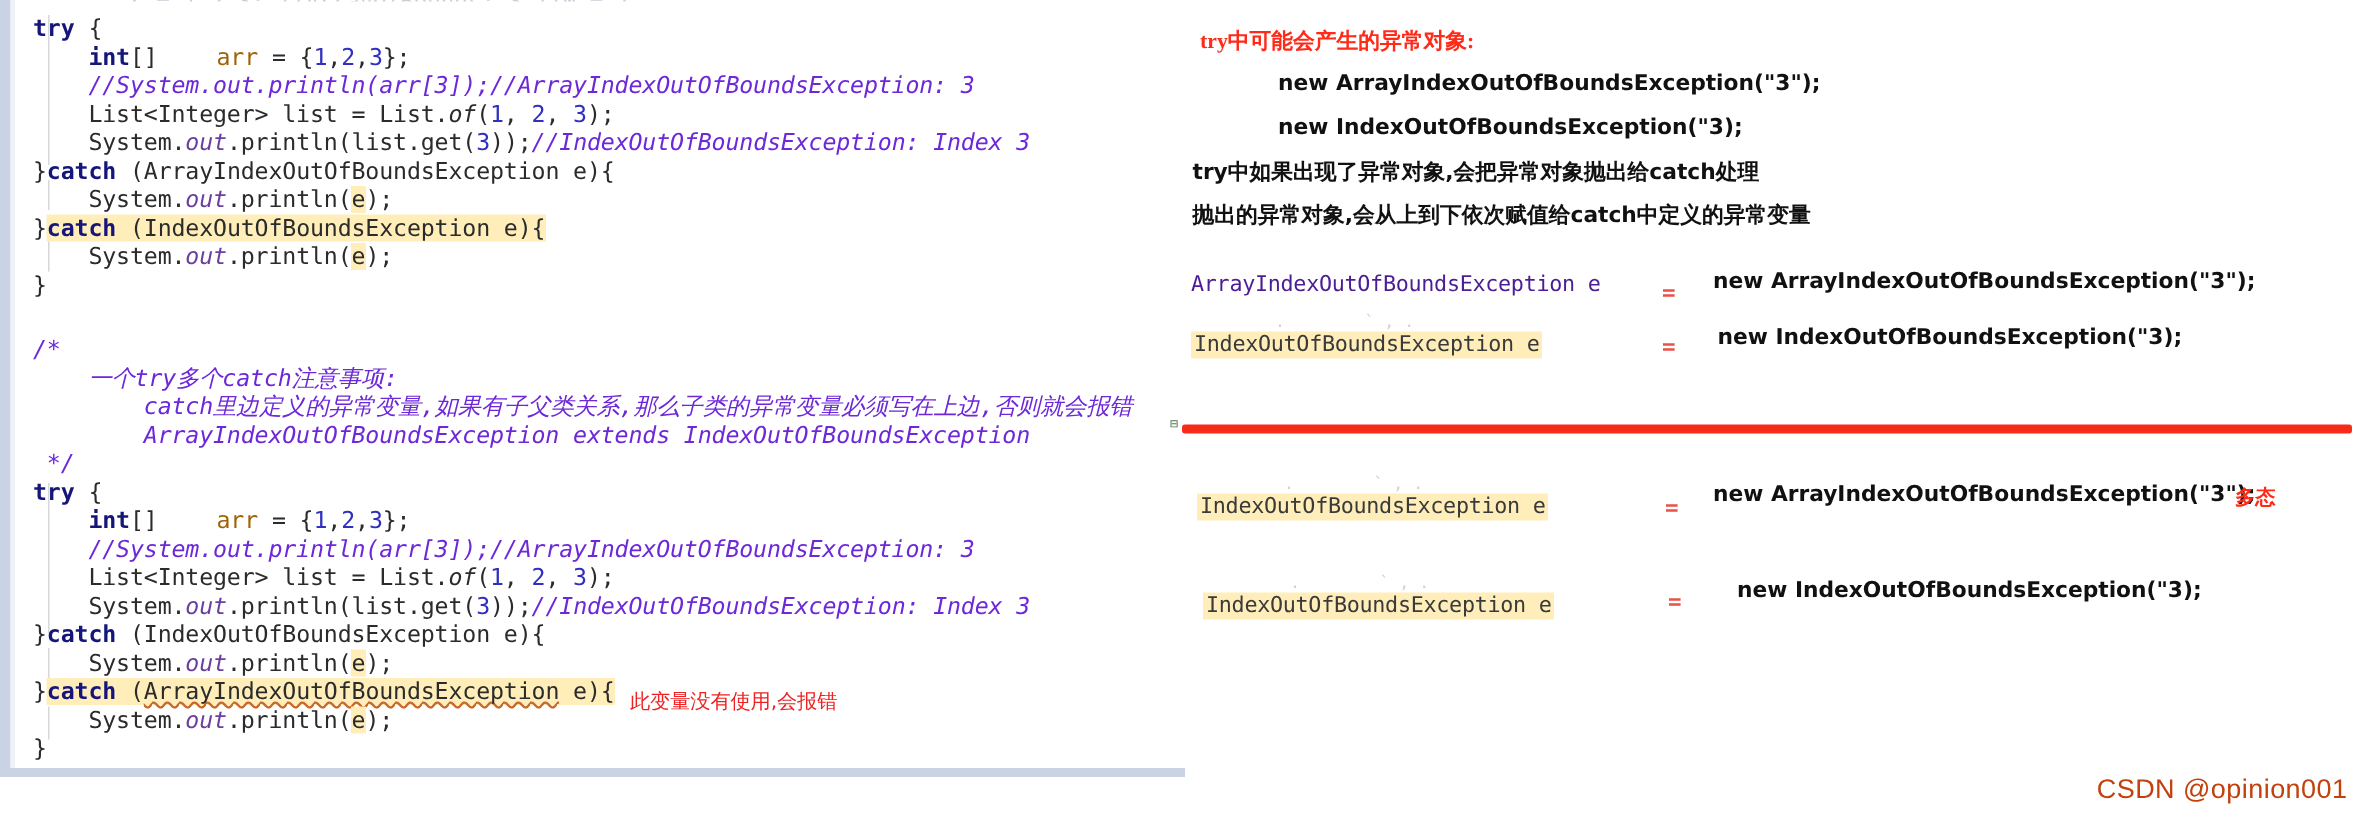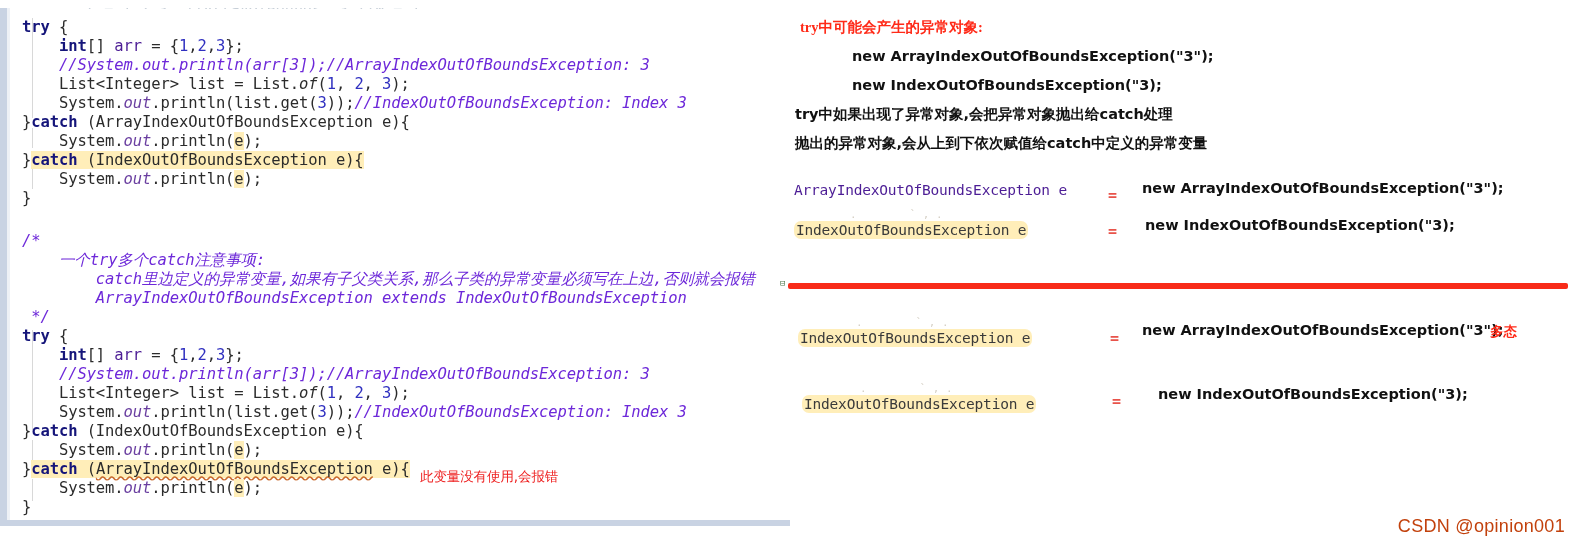--- a/index.html
+++ b/index.html
@@ -12,21 +12,21 @@
     position: relative;
     width: 1579px;
     height: 549px;
     background: #ffffff;
     overflow: hidden;
   }
 
   
   #editor {
     position: absolute;
-    left: 0; top: 8px;
+    left: 0; top: 0;
     width: 790px; height: 518px;
     background: #ffffff;
     overflow: hidden;
   }
   
   .editor-chrome-left {
     position: absolute; left: 0; top: 0;
     width: 7px; height: 549px;
     background: #c9d3e3;
   }
@@ -58,21 +58,21 @@
     left: 0;
     white-space: pre;
     font-family: "DejaVu Sans Mono", monospace;
     font-size: 15.5px;
     line-height: 19.5px;
     color: #333333;
     letter-spacing: -0.1px;
   }
   .tok-kw      { color: #15157a; font-weight: bold; }
   .tok-plain   { color: #2b2b2b; }
-  .tok-dim     { color: #4c1d95; }
+  .tok-dim     { color: #a16207; margin-left: 30px; }
   .tok-num     { color: #3030c0; }
   .tok-cmt     { color: #6d28d9; font-style: italic; }
   .tok-field   { color: #6a3fa0; font-style: italic; }
   .tok-method  { color: #2b2b2b; font-style: italic; }
   .hl-soft     { background: #ffeeb9; }
   .hl-var      { background: #ffeeb9; }
   .squiggle {
     text-decoration: underline wavy #c86a2e;
     text-decoration-skip-ink: none;
   }
@@ -121,21 +121,20 @@
   .note-mono {
     font-family: "DejaVu Sans Mono", monospace;
     font-size: 14.5px;
     color: #4c1d95;
     letter-spacing: -0.2px;
   }
   .note-mono.hl {
     background: #ffeeb9;
     padding: 1px 2px;
     color: #3a3a3a;
-    border-radius: 7px;
   }
   .eq-sign {
     color: #e8534a;
     font-family: "DejaVu Sans Mono", monospace;
     font-size: 15px;
     font-weight: bold;
   }
   .note-red-small {
     color: #ff2a18;
     font-family: "DejaVu Sans", sans-serif;

